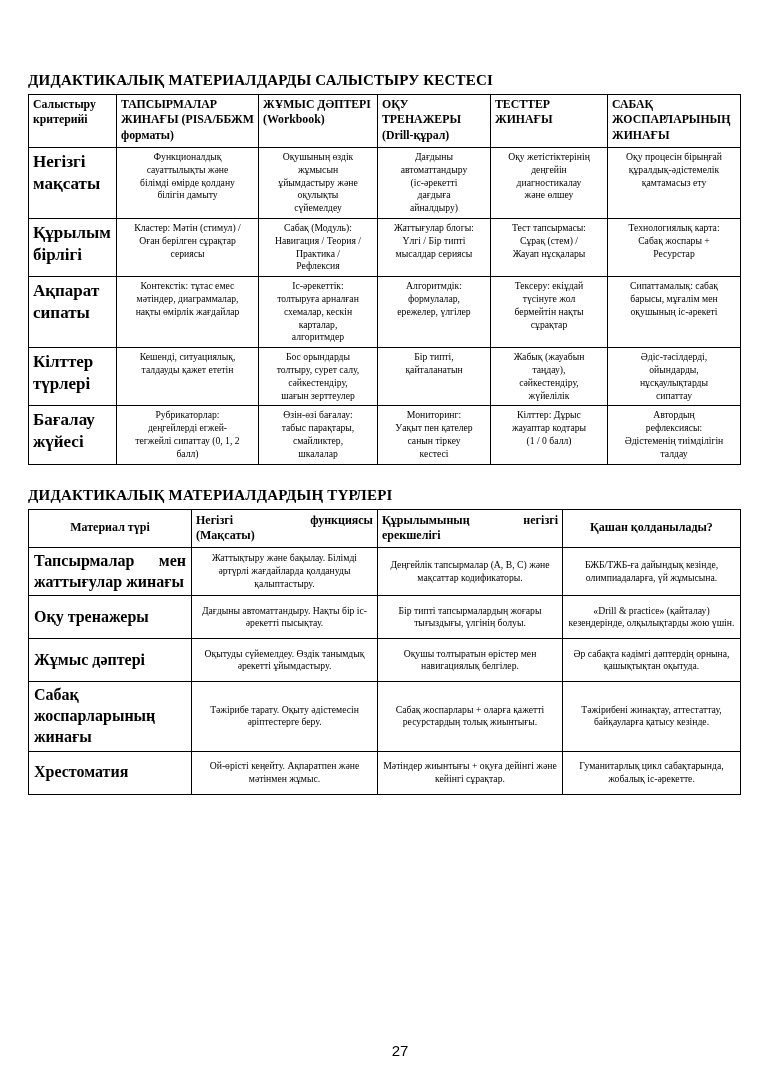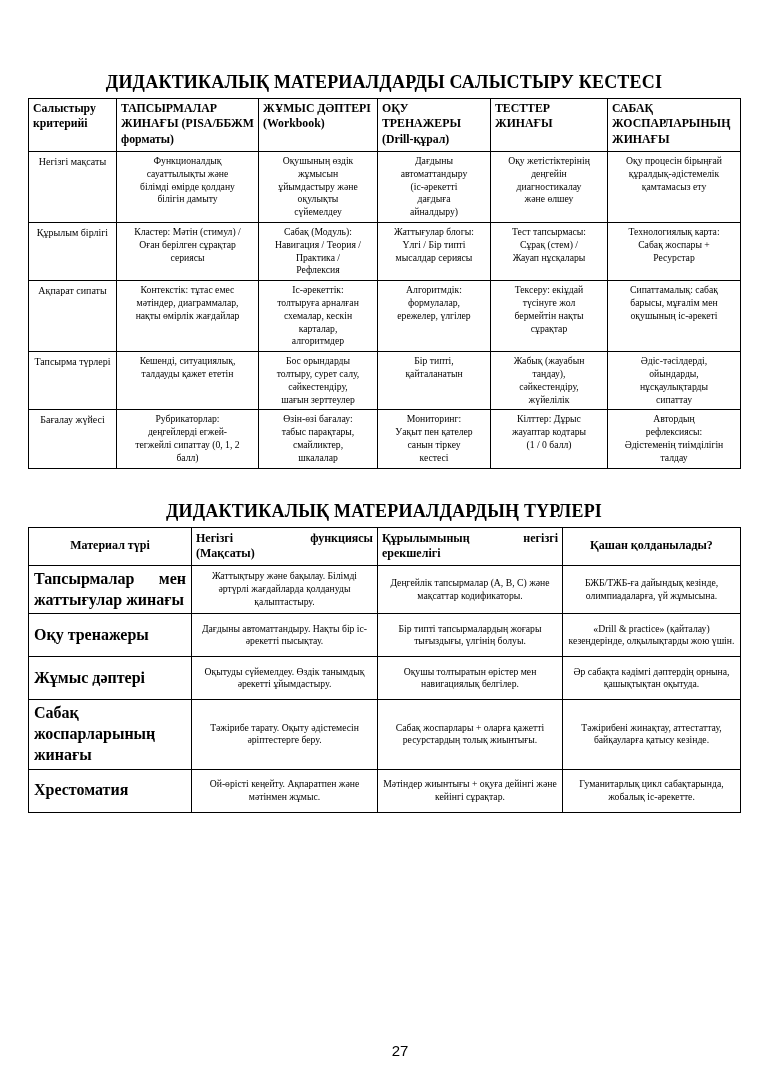--- a/index.html
+++ b/index.html
@@ -16,27 +16,27 @@
     color: #000000;
   }
   .content {
     position: absolute;
     left: 28px;
     top: 72px;
     width: 712px;
   }
   .tbl-title {
     font-weight: bold;
-    text-align: center;
-    font-size: 18px;
+    text-align: left;
+    font-size: 15px;
     letter-spacing: 0.2px;
     margin: 0 0 5px 0;
   }
   .title-2 {
-    margin-top: 32px;
+    margin-top: 22px;
   }
   table {
     border-collapse: collapse;
     table-layout: fixed;
     width: 712px;
     border: 1.5px solid #000;
   }
   th, td {
     border: 1px solid #000;
     overflow-wrap: break-word;
@@ -50,23 +50,23 @@
   .t1 th {
     font-size: 11.8px;
     font-weight: bold;
     text-align: left;
     vertical-align: top;
     line-height: 1.3;
     padding: 2px 4px 4px 4px;
     margin-left: 12px;
   }
   .t1 td.lab {
-    font-size: 10px;
-    font-weight: normal;
-    text-align: center;
+    font-size: 17px;
+    font-weight: bold;
+    text-align: left;
     vertical-align: top;
     line-height: 1.3;
     padding: 3px 4px;
   }
   .t1 td.bc {
     font-size: 9.7px;
     text-align: center;
     vertical-align: top;
     line-height: 1.32;
     padding: 3px 16px;
@@ -154,21 +154,21 @@
       </tr>
       <tr>
         <td class="lab">Ақпарат сипаты</td>
         <td class="bc">Контекстік: тұтас емес мәтіндер, диаграммалар, нақты өмірлік жағдайлар</td>
         <td class="bc">Іс-әрекеттік: толтыруға арналған схемалар, кескін карталар, алгоритмдер</td>
         <td class="bc">Алгоритмдік: формулалар, ережелер, үлгілер</td>
         <td class="bc">Тексеру: екіұдай түсінуге жол бермейтін нақты сұрақтар</td>
         <td class="bc">Сипаттамалық: сабақ барысы, мұғалім мен оқушының іс-әрекеті</td>
       </tr>
       <tr>
-        <td class="lab">Тапсырма түрлері</td>
+        <td class="lab">Кілттер түрлері</td>
         <td class="bc">Кешенді, ситуациялық, талдауды қажет ететін</td>
         <td class="bc">Бос орындарды толтыру, сурет салу, сәйкестендіру, шағын зерттеулер</td>
         <td class="bc">Бір типті, қайталанатын</td>
         <td class="bc">Жабық (жауабын таңдау), сәйкестендіру, жүйелілік</td>
         <td class="bc">Әдіс-тәсілдерді, ойындарды, нұсқаулықтарды сипаттау</td>
       </tr>
       <tr>
         <td class="lab">Бағалау жүйесі</td>
         <td class="bc">Рубрикаторлар: деңгейлерді егжей-тегжейлі сипаттау (0, 1, 2 балл)</td>
         <td class="bc">Өзін-өзі бағалау: табыс парақтары, смайликтер, шкалалар</td>

